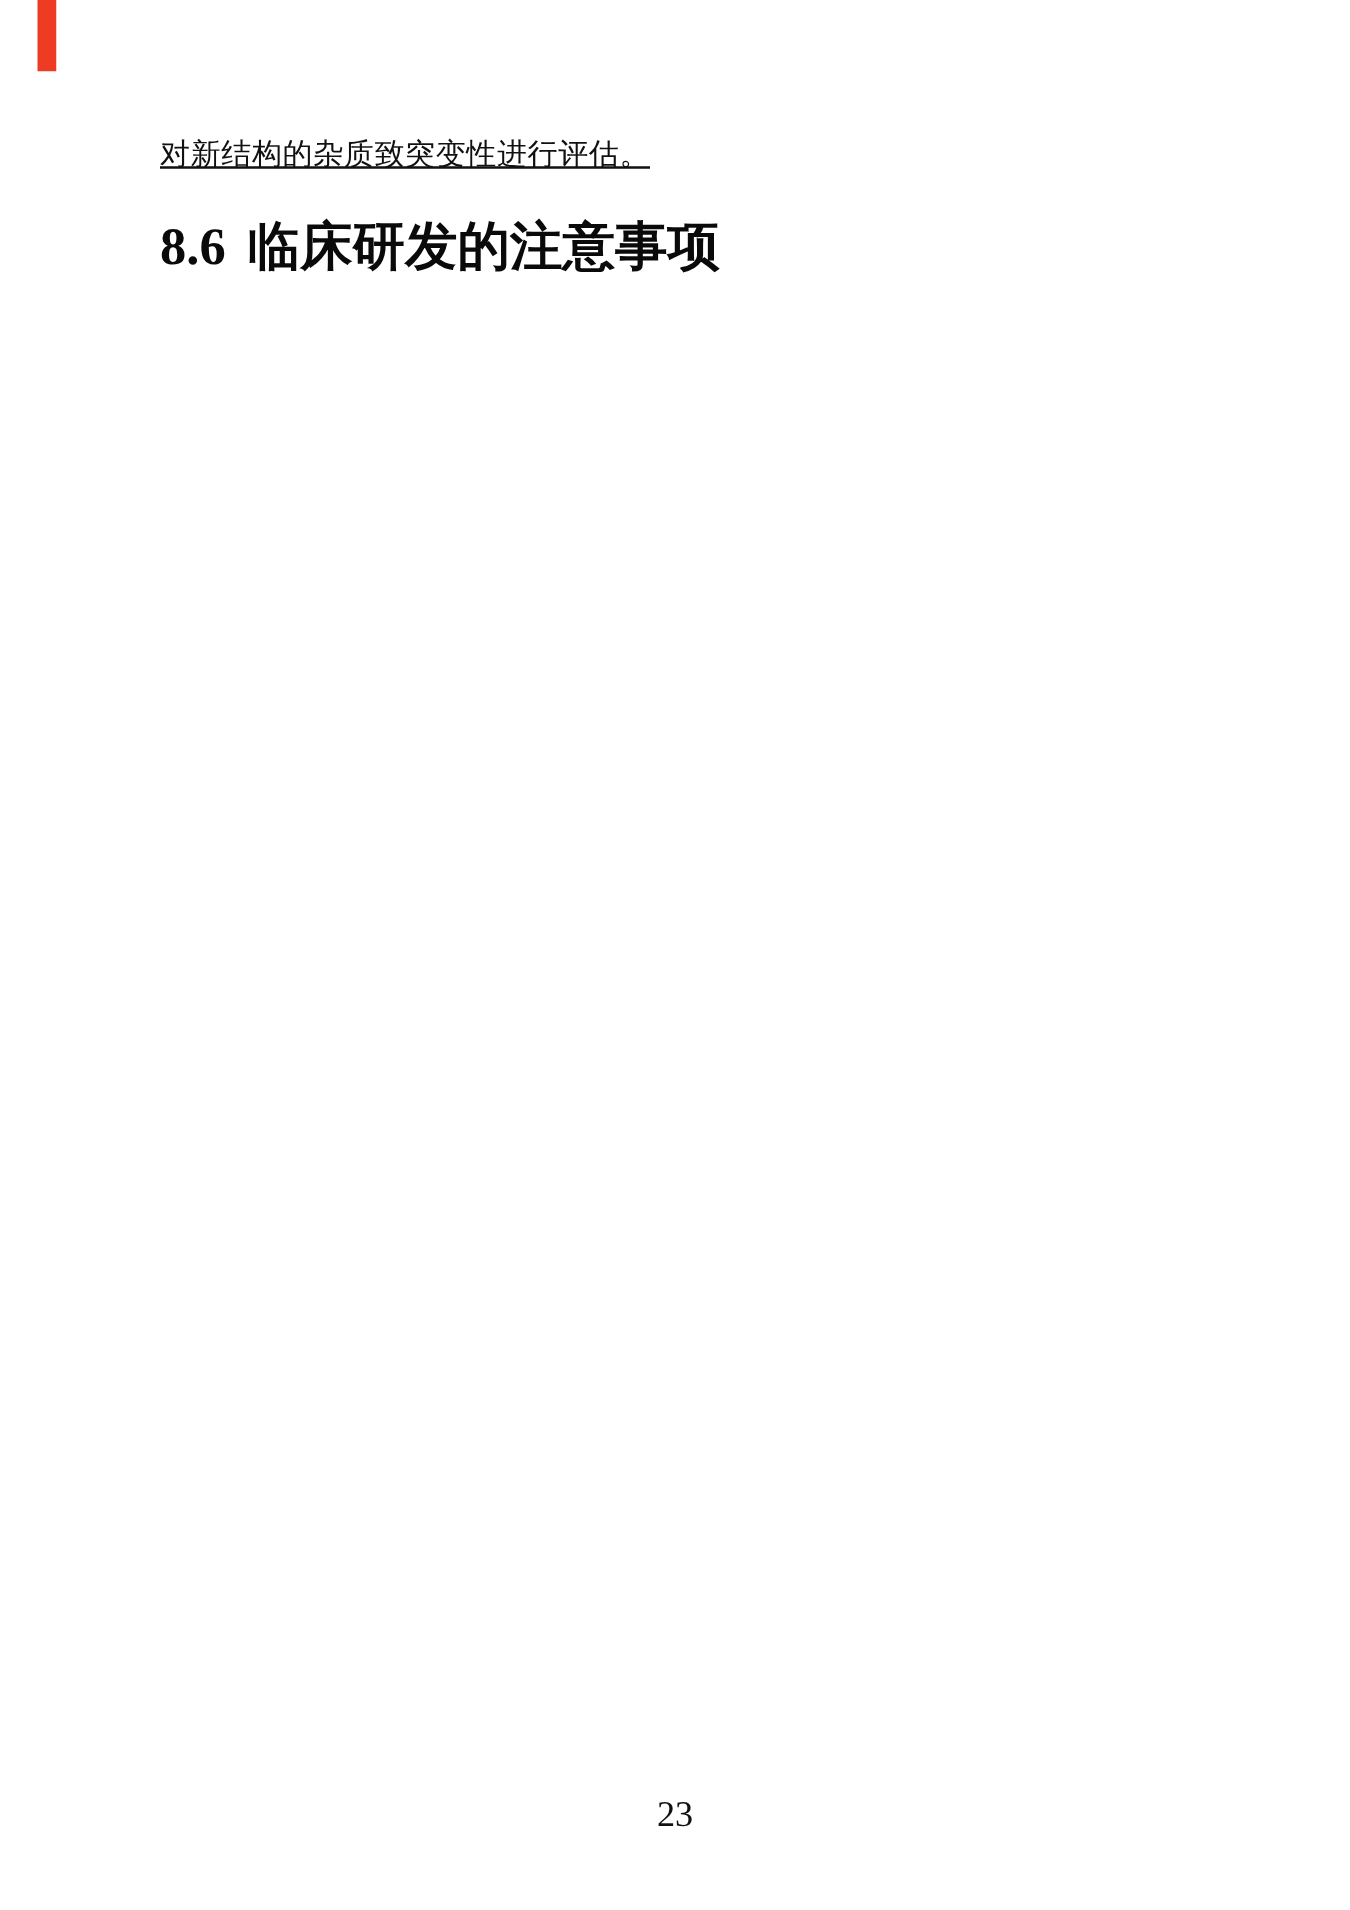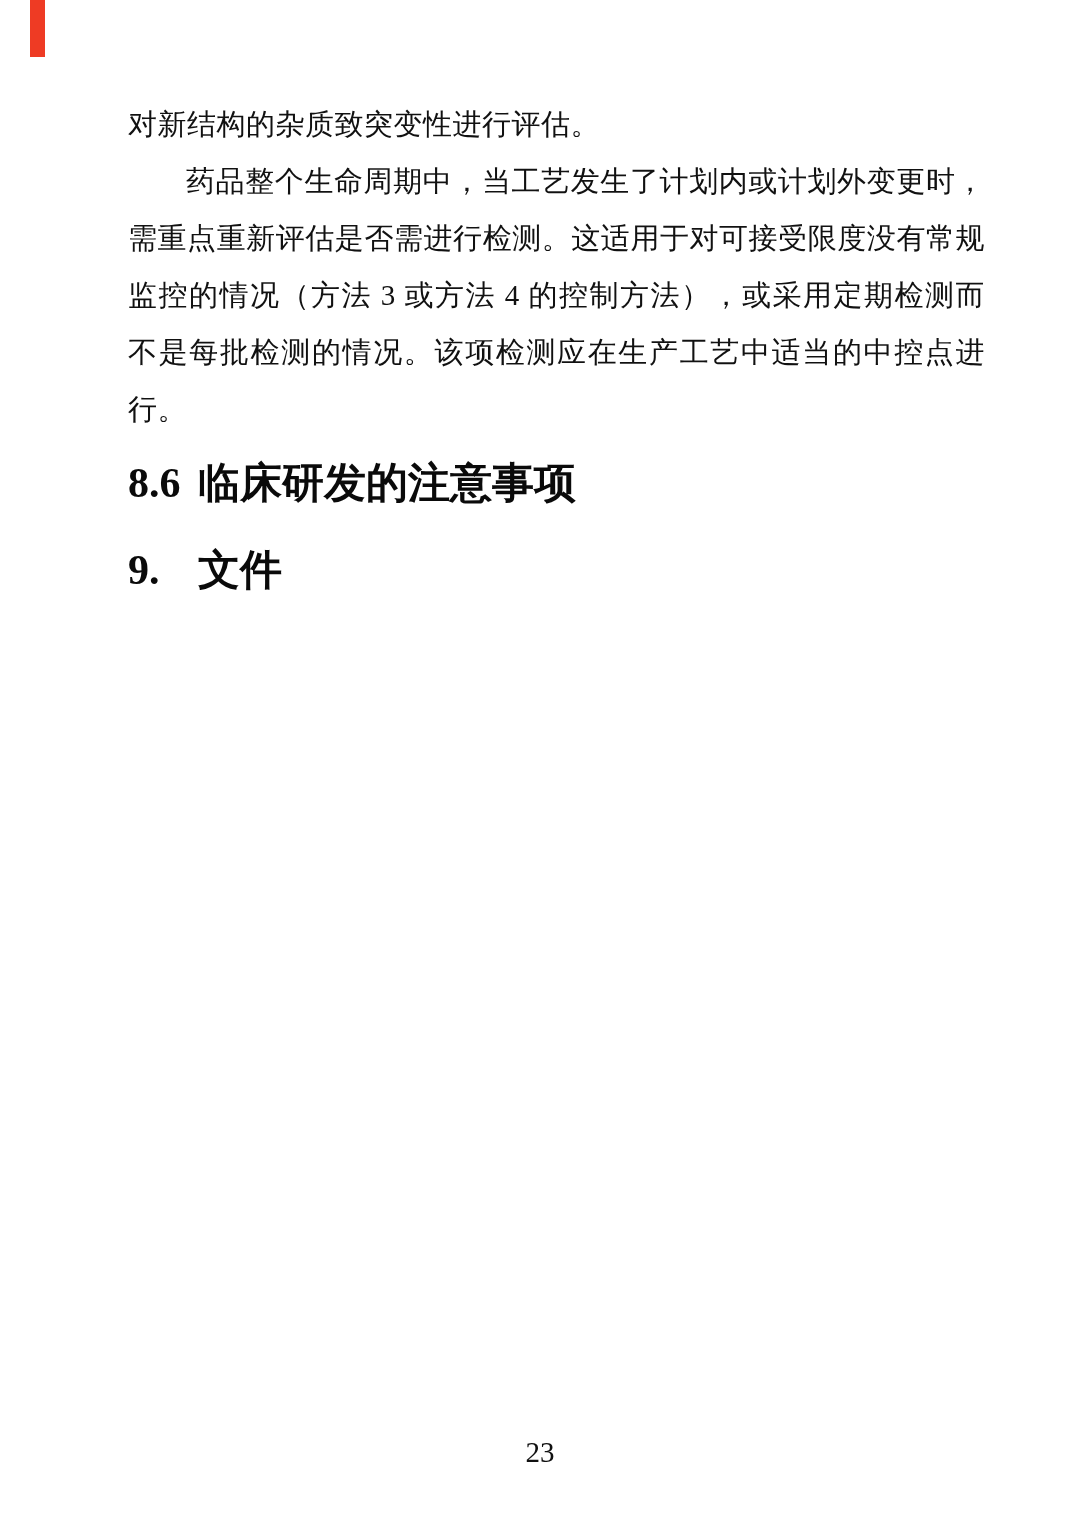--- a/index.html
+++ b/index.html
@@ -20,26 +20,27 @@
     background: #ee3b24;
   }
   .content {
     position: absolute;
     left: 0;
     top: 0;
     width: 1080px;
     padding: 96px 95px 0 128px;
   }
   .para {
-    font-size: 29px;
+    font-size: 24px;
     line-height: 57px;
     text-align: justify;
     text-justify: inter-ideograph;
     letter-spacing: 0.5px;
     color: #111111;
+    text-decoration: underline;
   }
   .para.indent { text-indent: 2em; }
   .heading {
     font-size: 42px;
     line-height: 57px;
     font-weight: bold;
     color: #0a0a0a;
     white-space: nowrap;
   }
   .heading.h86 { margin-top: 17px; margin-bottom: 30px; }
@@ -60,25 +61,21 @@
     color: #111111;
   }
 </style>
 </head>
 <body>
 
 <div class="red-marker"></div>
 
 <div class="content">
   <p class="para">对新结构的杂质致突变性进行评估。</p>
-  <p class="para indent">药品整个生命周期中，当工艺发生了计划内或计划外变更时，需重点重新评估是否需进行检测。这适用于对可接受限度没有常规监控的情况（方法 3 或方法 4 的控制方法），或采用定期检测而不是每批检测的情况。该项检测应在生产工艺中适当的中控点进行。</p>
 
   <h2 class="heading h86">
     <span class="h-num">8.6</span><span>临床研发的注意事项</span>
   </h2>
 
 
-  <h2 class="heading h9">
-    <span class="h-num">9.</span><span>文件</span>
-  </h2>
 </div>
 
 <div class="page-number">23</div>
 
 </body></html>

